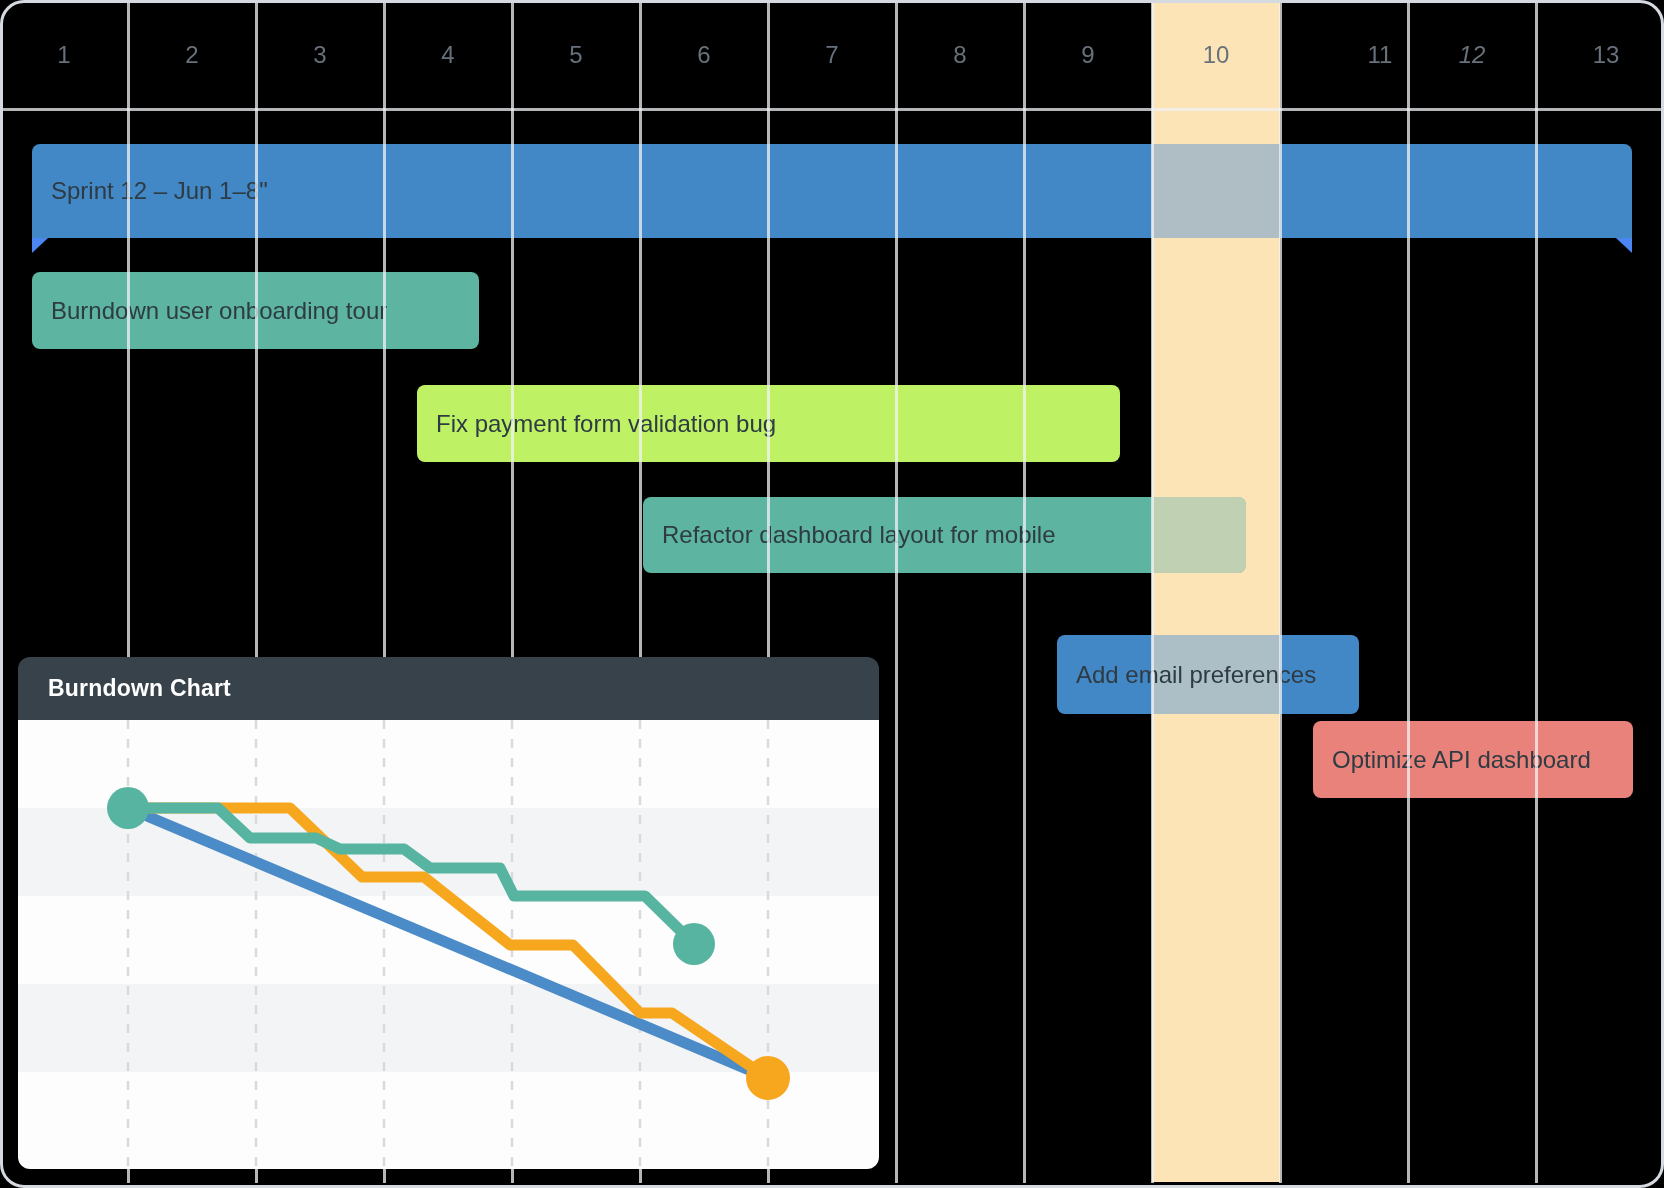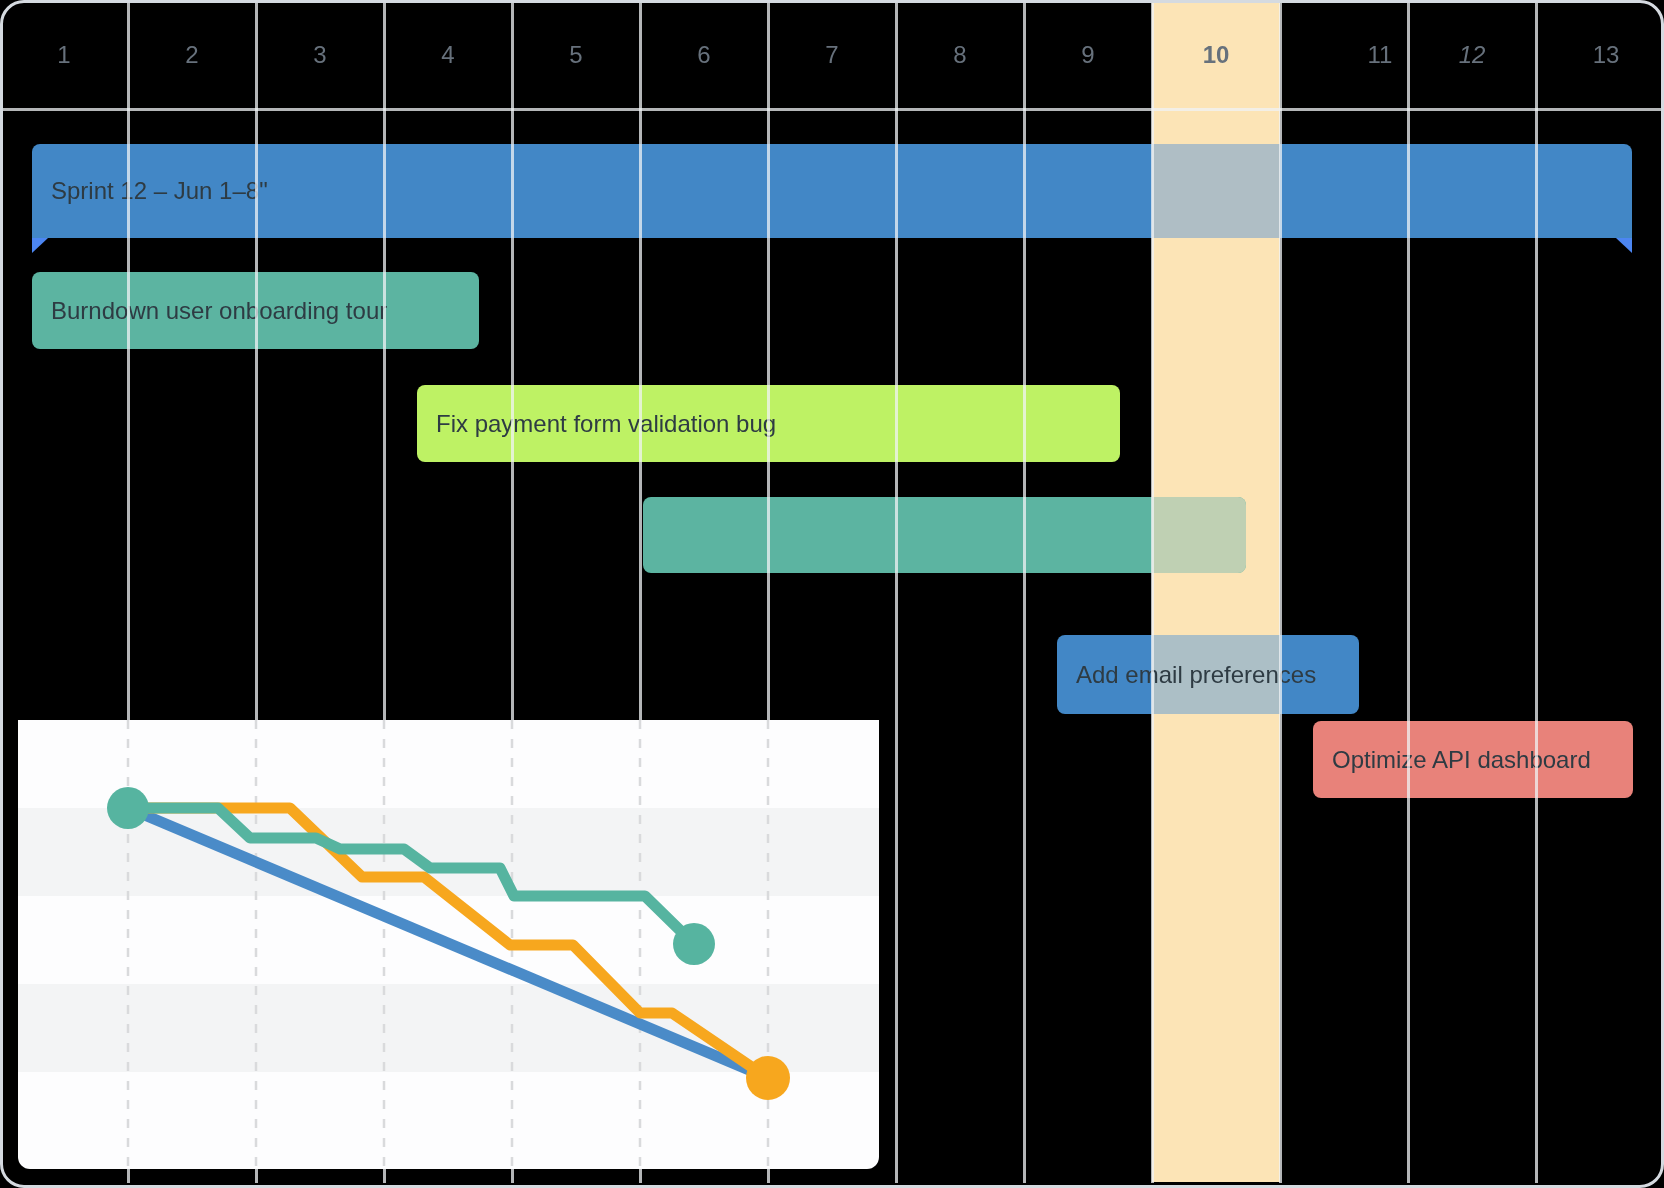--- a/index.html
+++ b/index.html
@@ -43,20 +43,21 @@
         <div class="fold" style="top: 94px; right: 0px; border-right: 16px solid rgb(76, 134, 242); border-bottom: 15px solid transparent;"></div>
       </div>
       <div class="bar" style="left: 32px; top: 272px; width: 447px; height: 77px; background: rgb(92, 180, 161);">
         <span class="lbl">Burndown user onboarding tour</span>
       </div>
       <div class="bar" style="left: 417px; top: 385px; width: 703px; height: 77px; background: #bef264;">
         <span class="lbl">Fix payment form validation bug</span>
       </div>
       <div class="bar" style="left: 643px; top: 497px; width: 603px; height: 76px; background: rgb(92, 180, 161);">
         <div class="muted" style="left: 509px; width: 94px; background: rgb(191, 208, 179); border-radius: 0px 8px 8px 0px;"></div>
+        <span class="lbl">Refactor dashboard layout for mobile</span>
       </div>
       <div class="bar" style="left: 1057px; top: 608px; width: 302px; height: 79px; background: rgb(66, 135, 198); margin-top: 27px;">
         <div class="muted" style="left: 95px; width: 128px; background: rgb(172, 191, 198);"></div>
         <span class="lbl">Add email preferences</span>
       </div>
       <div class="bar" style="left: 1313px; top: 721px; width: 320px; height: 77px; background: rgb(232, 130, 122);">
         <span class="lbl">Optimize API dashboard</span>
       </div>
     </div>
 
@@ -79,27 +80,30 @@
   <div id="header-layer">
       <div class="hcell" style="left: 0px; width: 128px;">1</div>
       <div class="hcell" style="left: 128px; width: 128px;">2</div>
       <div class="hcell" style="left: 256px; width: 128px;">3</div>
       <div class="hcell" style="left: 384px; width: 128px;">4</div>
       <div class="hcell" style="left: 512px; width: 128px;">5</div>
       <div class="hcell" style="left: 640px; width: 128px;">6</div>
       <div class="hcell" style="left: 768px; width: 128px;">7</div>
       <div class="hcell" style="left: 896px; width: 128px;">8</div>
       <div class="hcell" style="left: 1024px; width: 128px;">9</div>
-      <div class="hcell" style="left: 1152px; width: 128px; font-weight: bold;">10</div>
+      <div class="hcell" style="left: 1152px; width: 128px;">10</div>
       <div class="hcell" style="left: 1316px; width: 128px;">11</div>
       <div class="hcell" style="left: 1408px; width: 128px; font-style: italic;">12</div>
       <div class="hcell" style="left: 1536px; width: 140px;">13</div>
     </div>
 
   <div id="bd-panel" style="left: 18px; top: 657px; width: 861px; height: 512px;">
+    <div id="bd-header" style="height: 63px; background: rgb(56, 66, 74);">
+      <span id="bd-title">Burndown Chart</span>
+    </div>
     <div id="bd-body" style="top: 63px; background: rgb(253, 253, 254);">
         <div class="band" style="top: 88px; height: 88px; background: rgb(243, 244, 245);"></div>
         <div class="band" style="top: 264px; height: 88px; background: rgb(243, 244, 245);"></div>
         <svg id="bd-svg" width="861" height="449" viewBox="18 720 861 449">
           <line x1="128" x2="128" y1="720" y2="1169" stroke="#D9DADC" stroke-width="2.5" stroke-dasharray="9 10"></line>
           <line x1="256" x2="256" y1="720" y2="1169" stroke="#D9DADC" stroke-width="2.5" stroke-dasharray="9 10"></line>
           <line x1="384" x2="384" y1="720" y2="1169" stroke="#D9DADC" stroke-width="2.5" stroke-dasharray="9 10"></line>
           <line x1="512" x2="512" y1="720" y2="1169" stroke="#D9DADC" stroke-width="2.5" stroke-dasharray="9 10"></line>
           <line x1="640" x2="640" y1="720" y2="1169" stroke="#D9DADC" stroke-width="2.5" stroke-dasharray="9 10"></line>
           <line x1="768" x2="768" y1="720" y2="1169" stroke="#D9DADC" stroke-width="2.5" stroke-dasharray="9 10"></line>

